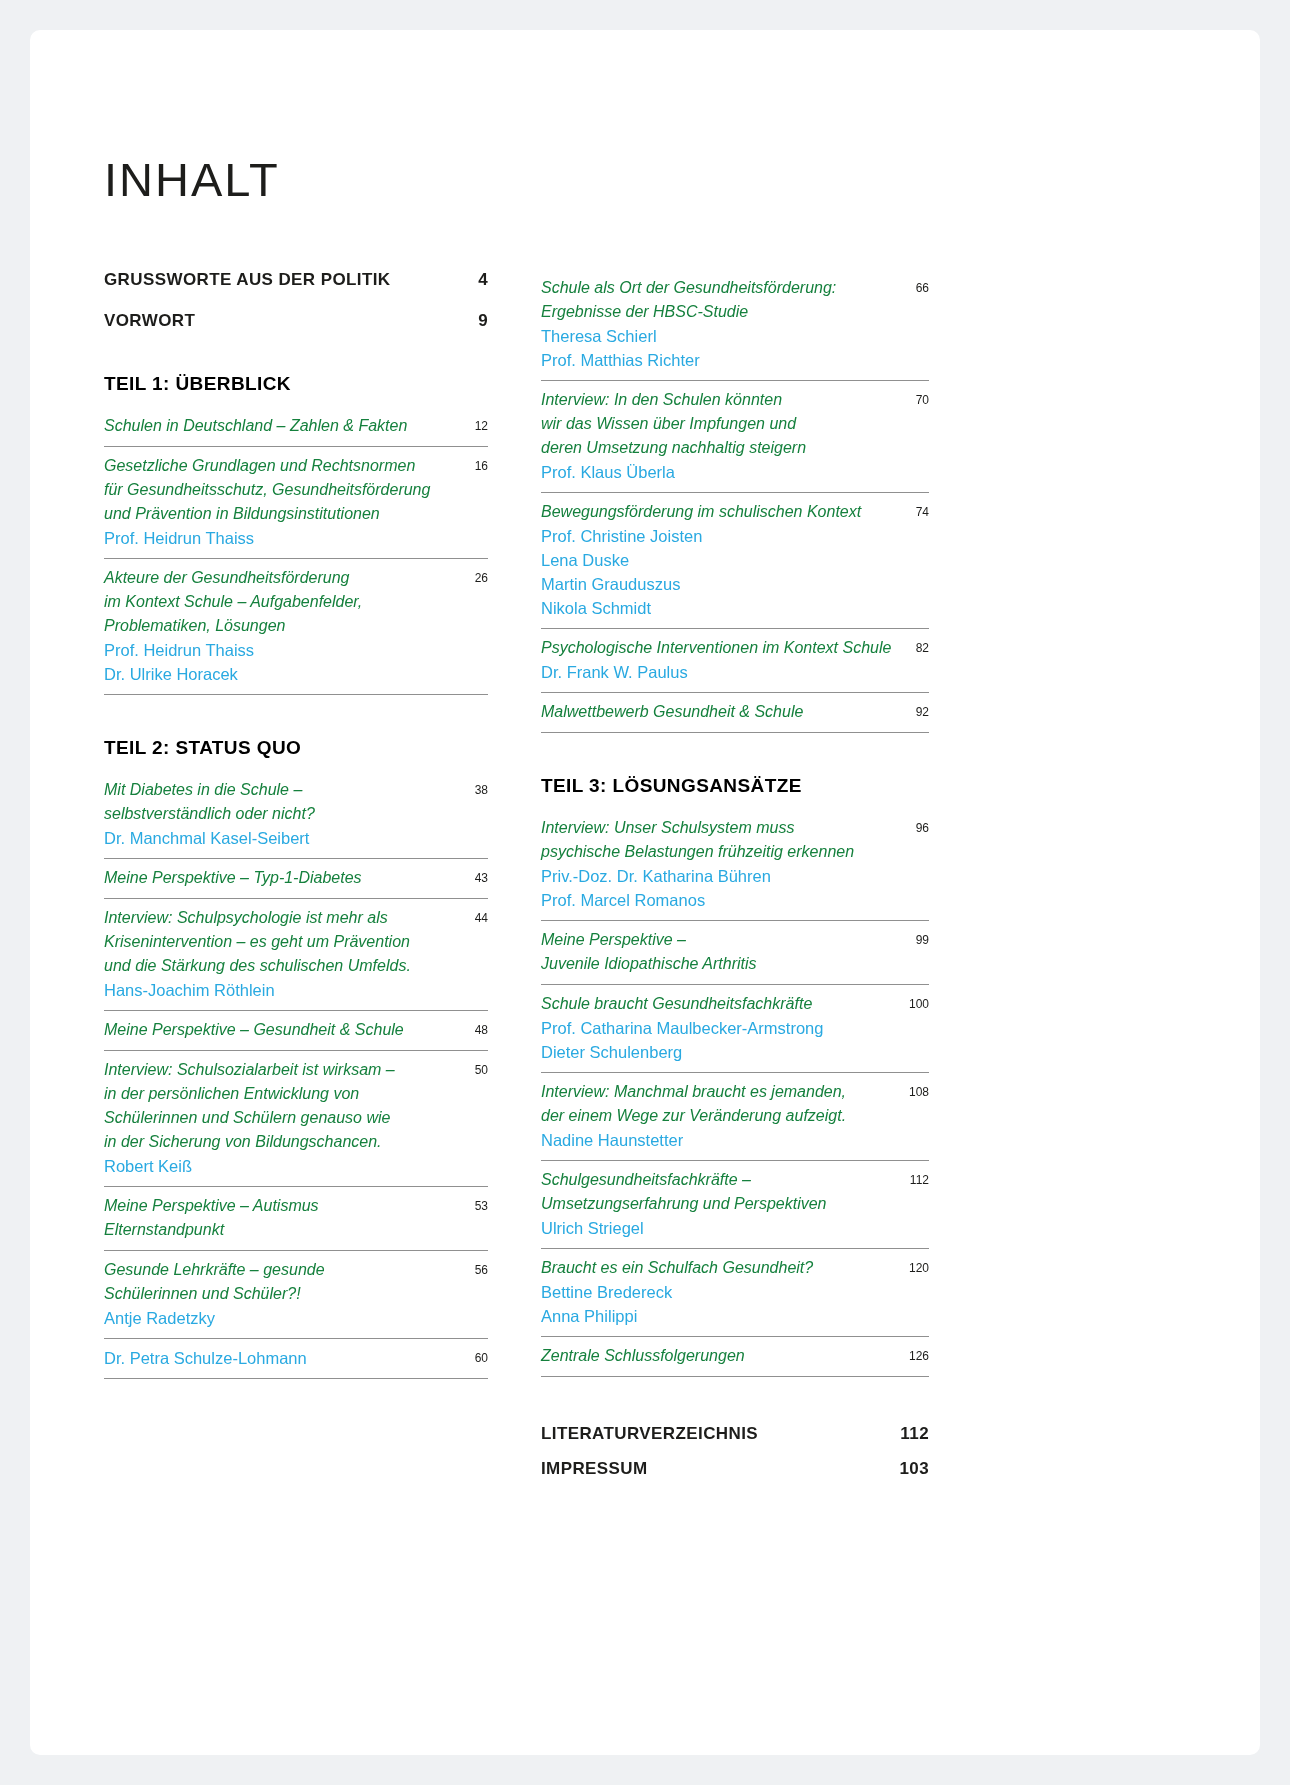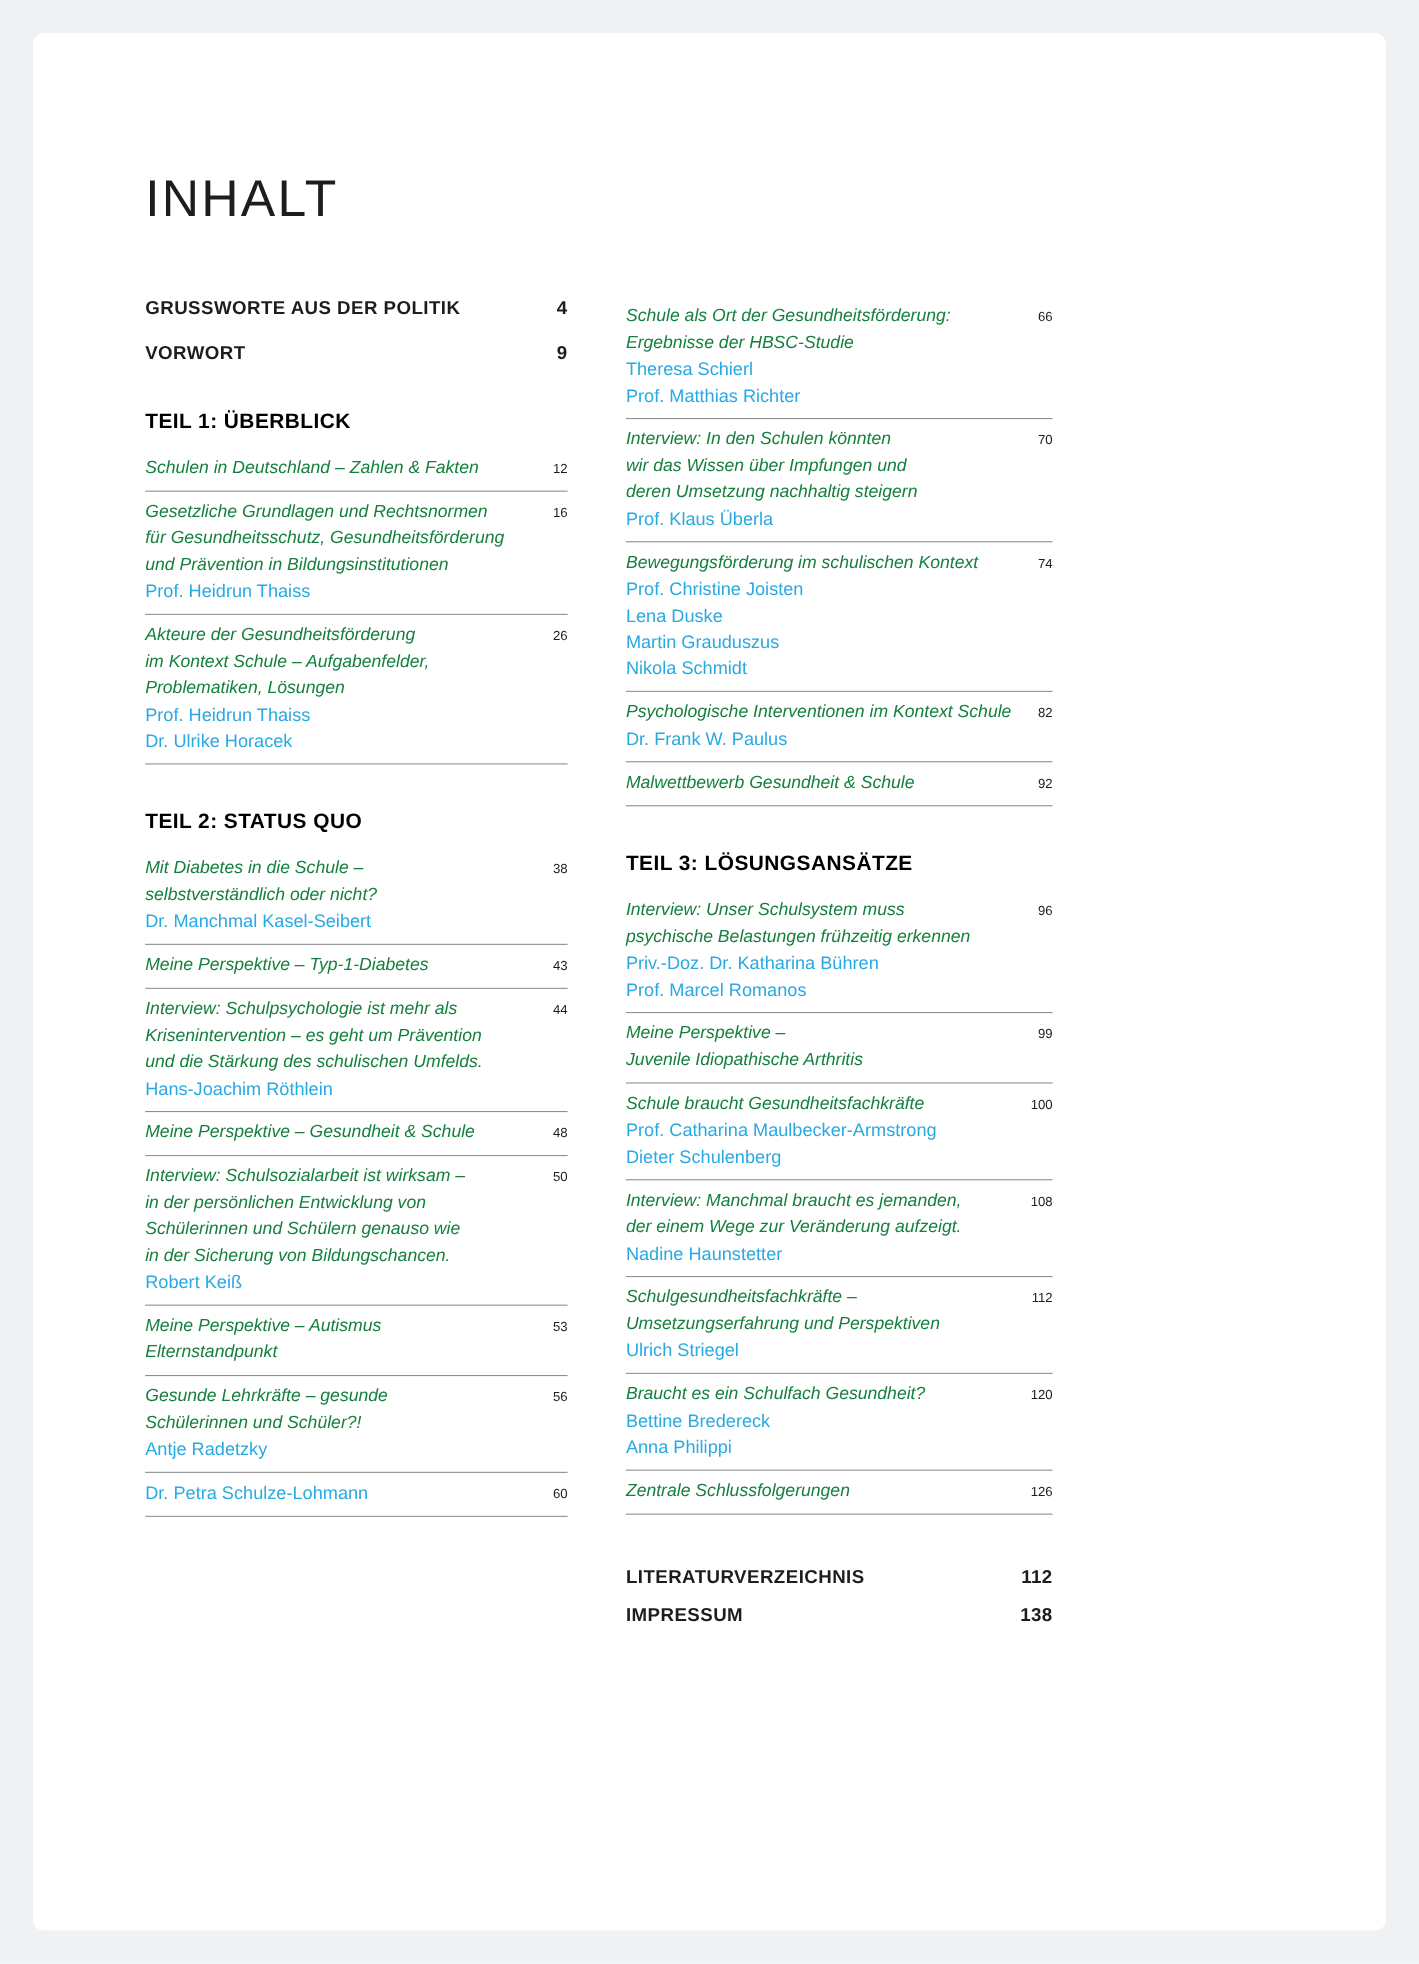--- a/index.html
+++ b/index.html
@@ -12,21 +12,21 @@
     font-family: "Liberation Sans", "DejaVu Sans", sans-serif;
   }
   .sheet {
     position: absolute;
     left: 30px;
     top: 30px;
     width: 1230px;
     height: 1725px;
     background: #ffffff;
     border-radius: 10px;
-    padding: 126px 0 0 102px;
+    padding: 126px 0 0 74px;
     overflow: hidden;
   }
   .toc-title {
     font-size: 47px;
     font-weight: 300;
     letter-spacing: 2px;
     color: #1d1d1b;
     margin: 0;
     line-height: 1;
   }
@@ -326,19 +326,19 @@
         <div class="entry-page">126</div>
       </div>
 
       <div class="back-block">
         <div class="back-row">
           <span>LITERATURVERZEICHNIS</span>
           <span>112</span>
         </div>
         <div class="back-row">
           <span>IMPRESSUM</span>
-          <span>138</span>
+          <span>103</span>
         </div>
       </div>
 
     </div>
   </div>
 </div>
 
 </body></html>

